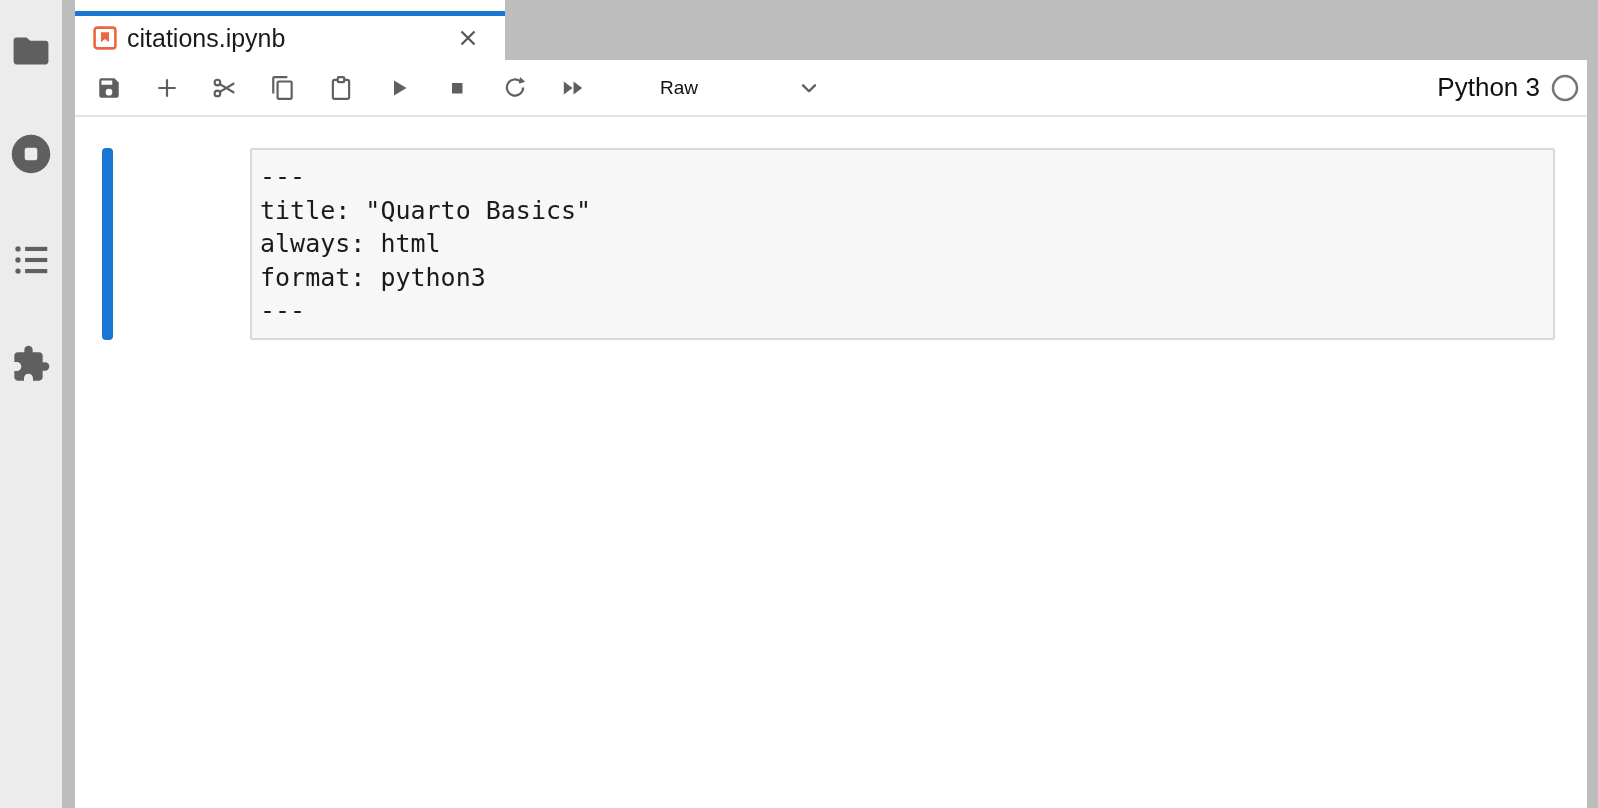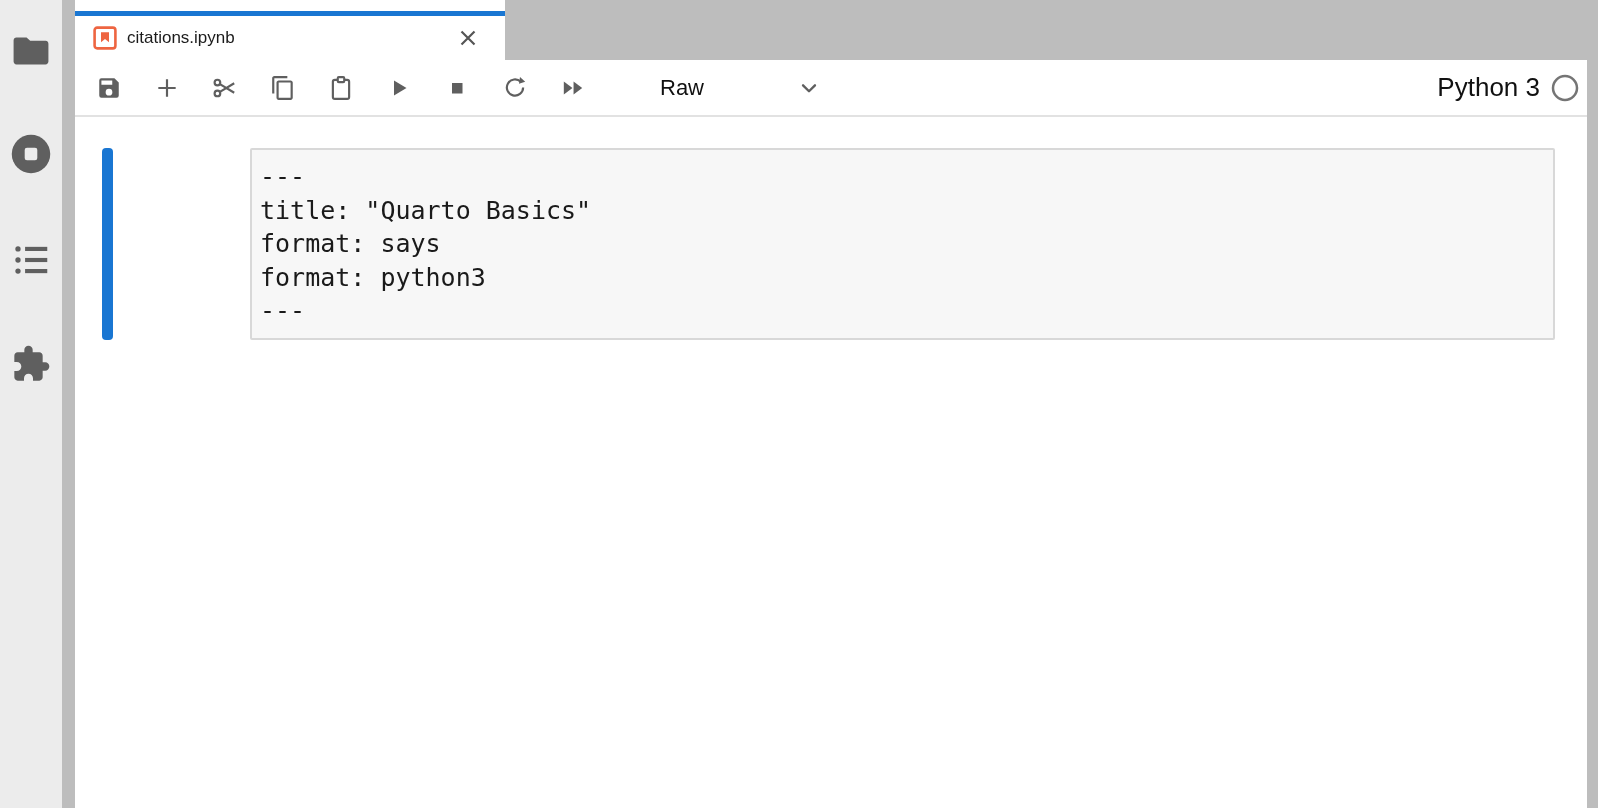--- a/index.html
+++ b/index.html
@@ -16,33 +16,33 @@
     background:none;border:none;padding:0;cursor:pointer;}
   .side-btn svg{display:block;}
   .edge-strip{position:absolute;left:62px;top:0;width:13px;height:808px;background:#bdbdbd;}
 
   
   .tabbar{position:absolute;left:75px;top:0;width:1523px;height:60px;background:#bdbdbd;}
   .tab-top-white{position:absolute;left:0;top:0;width:430px;height:11px;background:#ffffff;}
   .tab{position:absolute;left:0;top:11px;width:430px;height:49px;background:#ffffff;
     border-top:5px solid #1976d2;box-sizing:border-box;display:flex;align-items:center;
     padding:0 14px 0 18px;cursor:pointer;}
-  .tab-title{font-size:17px;color:#1b1b1b;margin-left:10px;white-space:nowrap;}
+  .tab-title{font-size:25px;color:#1b1b1b;margin-left:10px;white-space:nowrap;}
   .tab-close{margin-left:auto;background:none;border:none;padding:0;cursor:pointer;
     width:30px;height:30px;display:flex;align-items:center;justify-content:center;margin-right:8px;}
 
   
   .toolbar{position:absolute;left:75px;top:60px;width:1512px;height:57px;background:#ffffff;
     border-bottom:2px solid #e2e2e2;box-sizing:border-box;display:flex;align-items:center;
     padding:0 7px 0 21px;gap:32px;}
   .tb-btn{width:26px;height:26px;flex:0 0 26px;background:none;border:none;padding:0;
     display:flex;align-items:center;justify-content:center;cursor:pointer;}
   .celltype{margin-left:42px;width:162px;display:flex;align-items:center;
     justify-content:space-between;cursor:pointer;}
-  .celltype-label{font-size:22px;color:#111;}
+  .celltype-label{font-size:19px;color:#111;}
   .tb-spacer{flex:1;}
   .kernel{display:flex;align-items:center;gap:10px;margin-left:28px;}
   .kernel-name{font-size:26px;color:#111;cursor:pointer;}
 
   
   .notebook{position:absolute;left:75px;top:117px;width:1512px;height:691px;background:#fff;
     box-sizing:border-box;padding-top:31px;}
   .cell-row{display:flex;margin:0 32px 0 27px;align-items:stretch;}
   .collapser{width:11px;flex:0 0 11px;border-radius:4px;}
   .collapser.selected{background:#1976d2;}
@@ -178,21 +178,21 @@
         <circle cx="15" cy="15" r="12" fill="none" stroke="#757575" stroke-width="2.5"></circle>
       </svg>
     </div>
   </div>
 
   <div class="notebook">
 
     <div class="cell-row mb22">
       <div class="collapser selected"></div>
       <div class="prompt"></div>
-      <div class="editor" id="raw-editor"><div class="line">---</div><div class="line">title: "Quarto Basics"</div><div class="line">format: says</div><div class="line">format: python3</div><div class="line">---</div></div>
+      <div class="editor" id="raw-editor"><div class="line">---</div><div class="line">title: "Quarto Basics"</div><div class="line">always: html</div><div class="line">format: python3</div><div class="line">---</div></div>
     </div>
 
     <div class="cell-row mb22">
       <div class="collapser"></div>
       <div class="prompt"></div>
     </div>
 
   </div>
 
   <div class="right-strip"></div>

